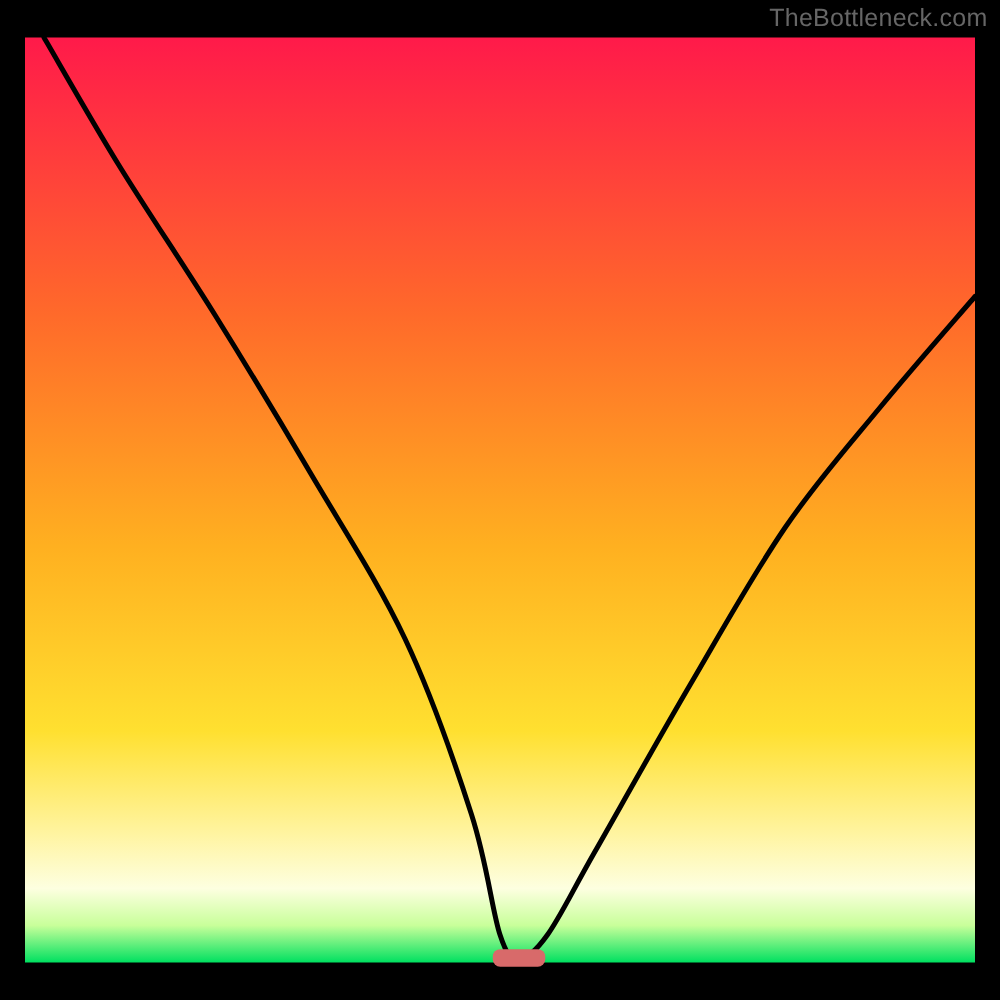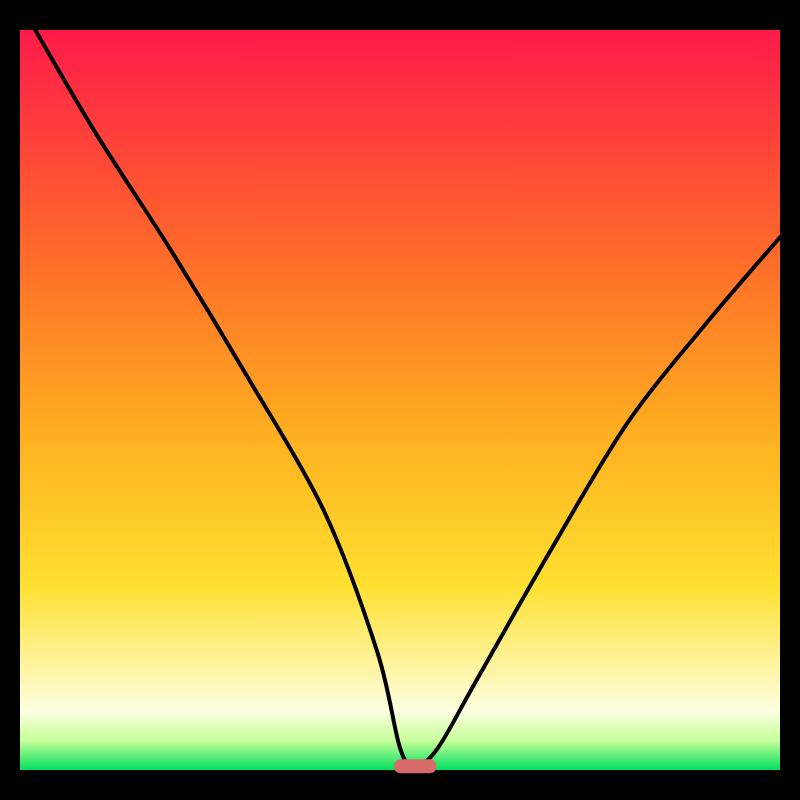--- a/index.html
+++ b/index.html
@@ -29,20 +29,21 @@
   svg.plot {
     position: absolute;
     left: 0;
     top: 0;
   }
 </style>
 </head>
 <body>
 
 <div class="wrap">
+  <div class="watermark">TheBottleneck.com</div>
 
   <svg class="plot" width="800" height="800" viewBox="0 0 800 800">
     <defs>
       <linearGradient id="bg-grad" x1="0" y1="0" x2="0" y2="1">
           <stop offset="0%" stop-color="#ff1a4a"></stop>
           <stop offset="30%" stop-color="#ff6a2a"></stop>
           <stop offset="55.00000000000001%" stop-color="#ffb020"></stop>
           <stop offset="75%" stop-color="#ffe030"></stop>
           <stop offset="86%" stop-color="#fff4a0"></stop>
           <stop offset="92%" stop-color="#fdffe0"></stop>

